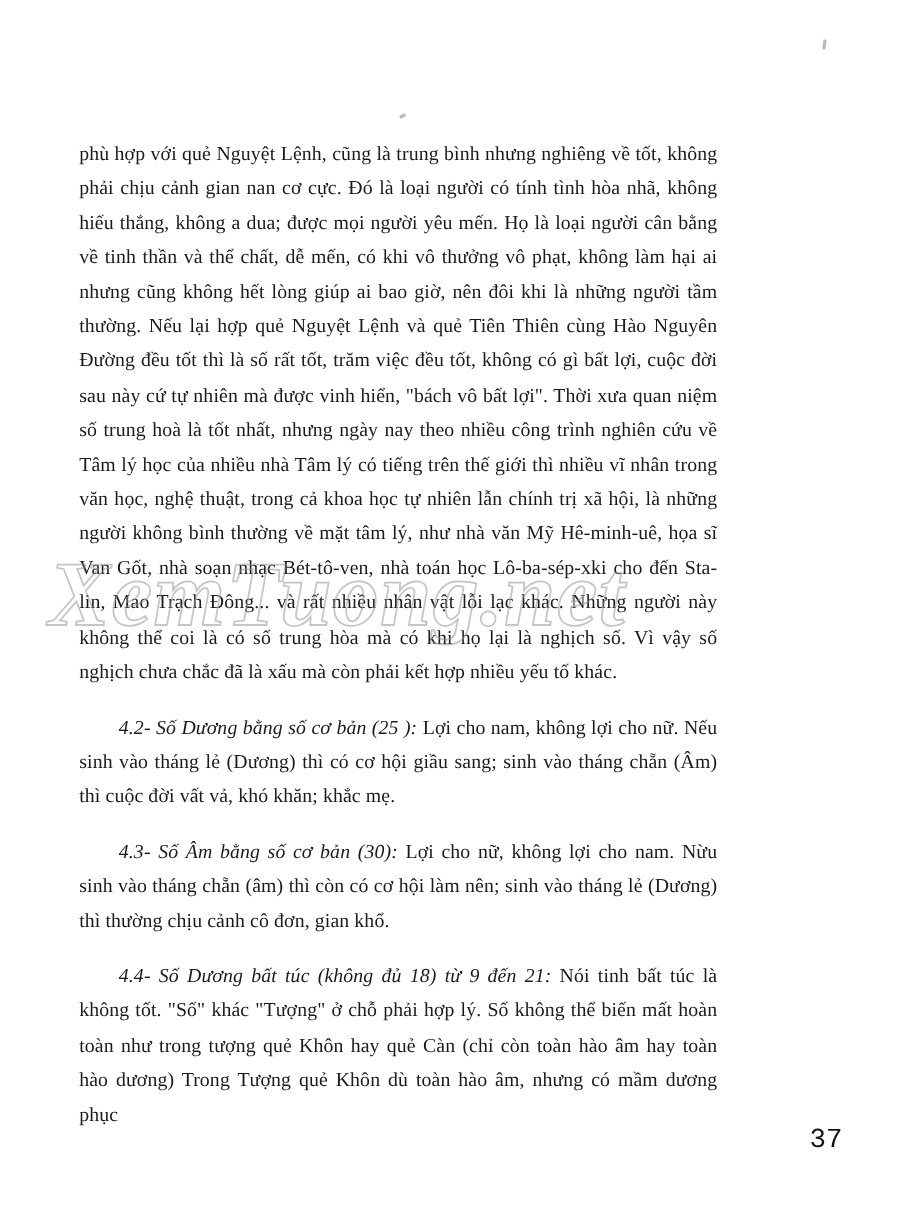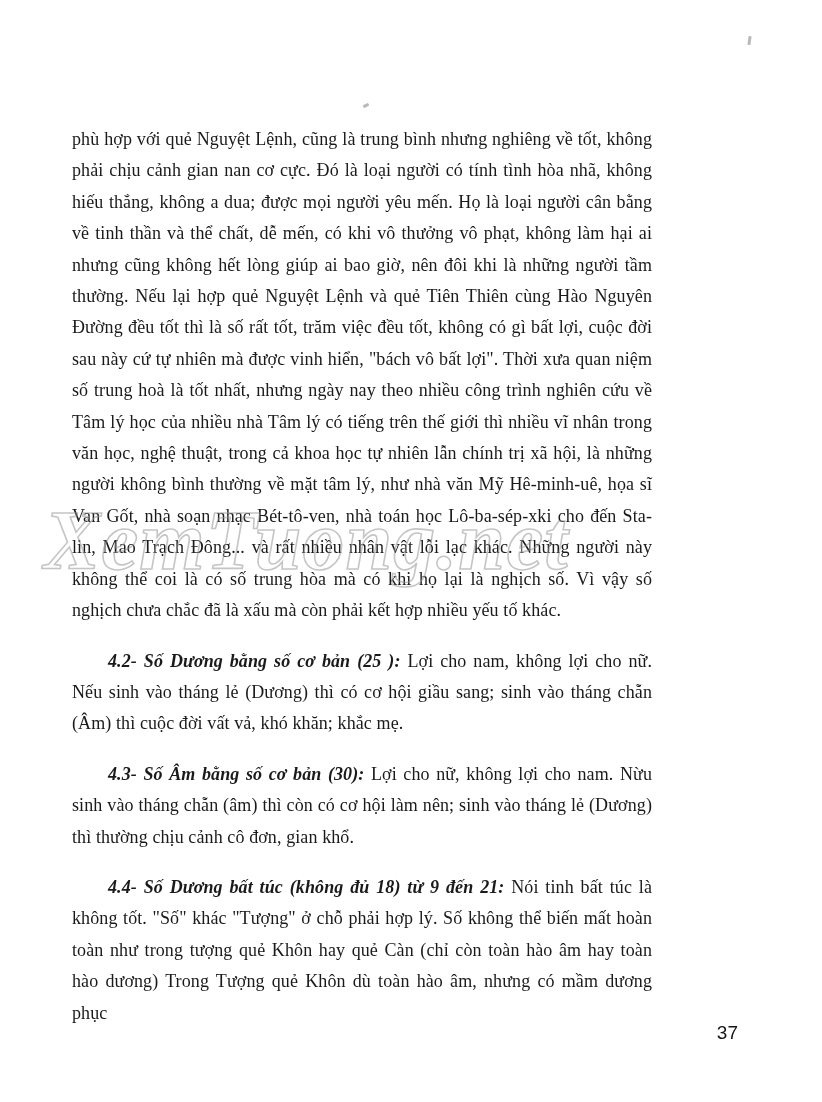--- a/index.html
+++ b/index.html
@@ -49,21 +49,21 @@
   p.body {
     text-indent: 0;
   }
 
   p.para {
     margin-top: 19px;
     text-indent: 36px;
   }
 
   .lead {
-    font-weight: bold;
+    font-weight: normal;
     font-style: italic;
   }
 
   
   .watermark {
     position: absolute;
     left: 44px;
     top: 492px;
     width: 734px;
     font-family: Liberation Serif, serif;
@@ -73,24 +73,24 @@
     letter-spacing: 1px;
     color: rgba(255, 255, 255, 0.0);
     -webkit-text-stroke: 1.6px rgba(150, 150, 150, 0.55);
     text-shadow: 0 0 0 rgba(0,0,0,0);
     white-space: nowrap;
     pointer-events: none;
   }
 
   .page-number {
     position: absolute;
-    right: 84px;
+    right: 56px;
     top: 1022px;
-    font-size: 19px;
-    font-family: Liberation Sans, sans-serif;
+    font-size: 25px;
+    font-family: Liberation Mono, monospace;
     color: #151515;
   }
 
   .footer-banner {
     position: absolute;
     left: 0;
     right: 0;
     top: 1056px;
     text-align: center;
     font-family: "Liberation Sans", sans-serif;

